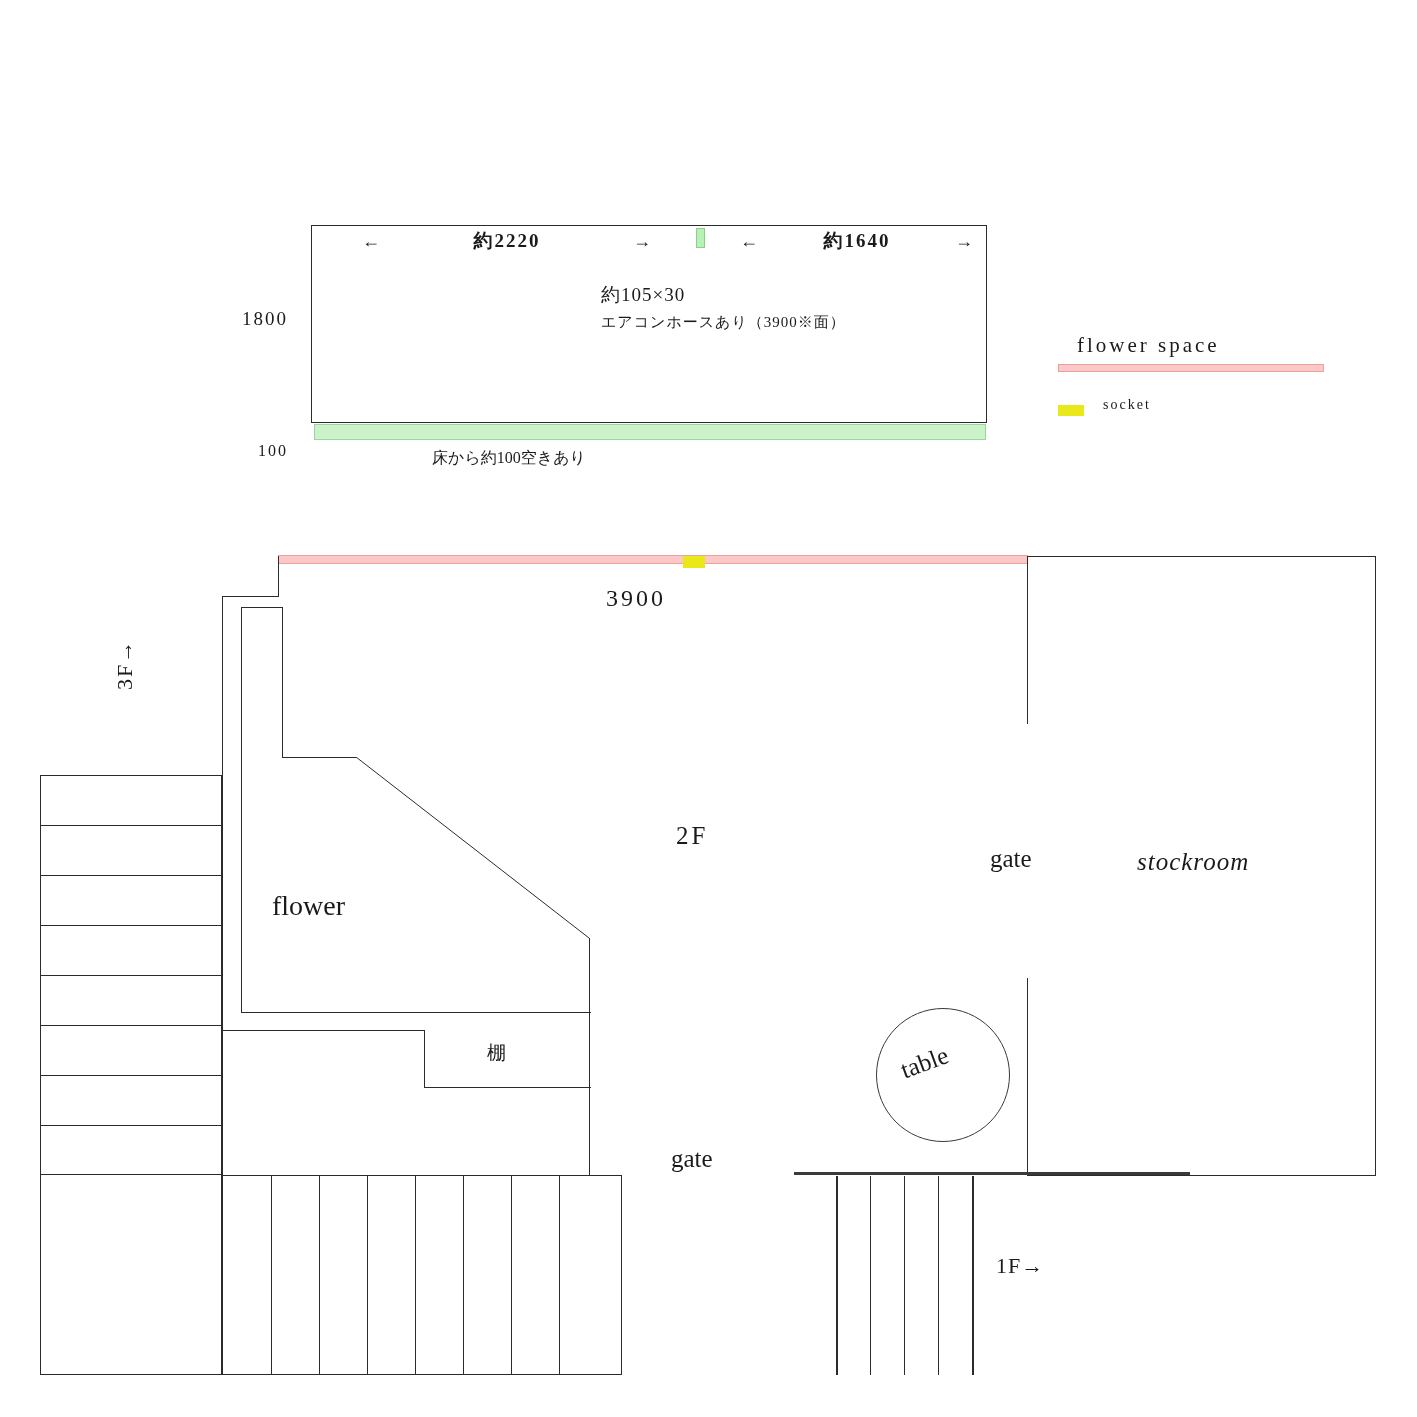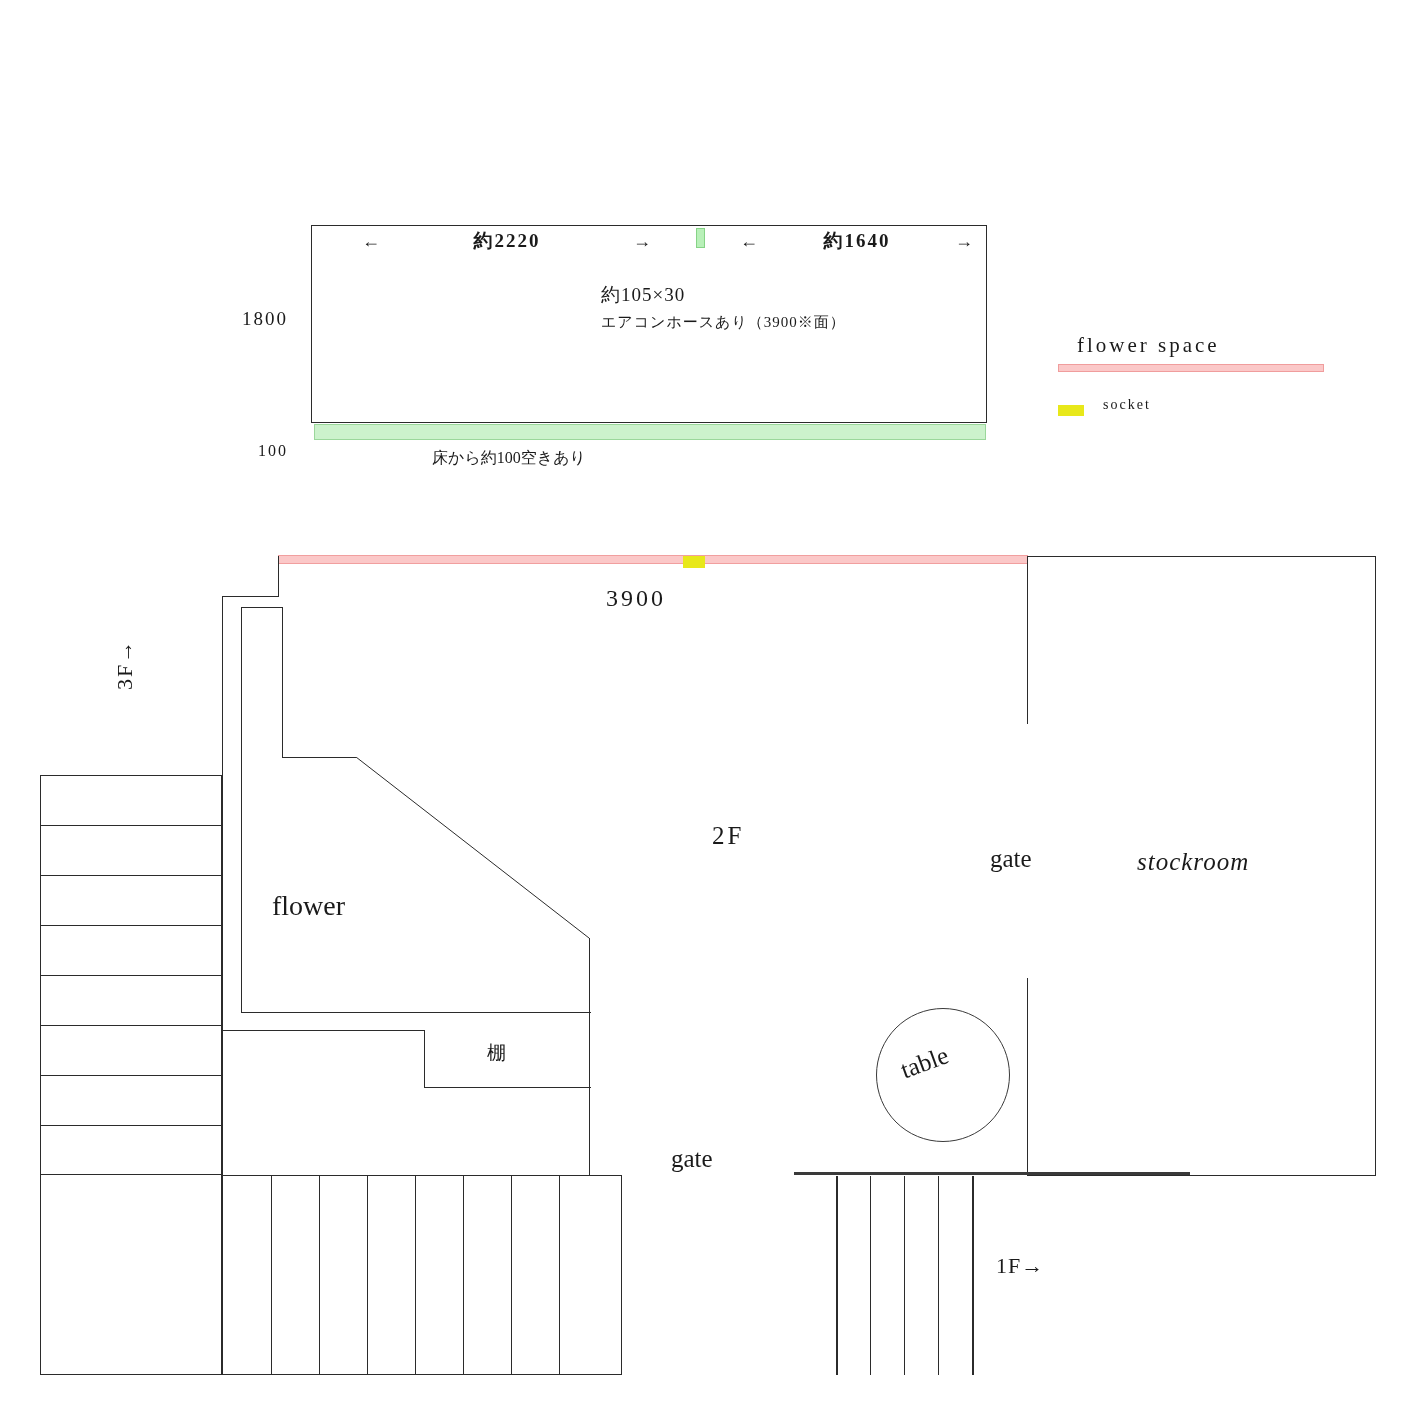--- a/index.html
+++ b/index.html
@@ -163,21 +163,21 @@
   #table-circle {
     left: 876px; top: 1008px; width: 132px; height: 132px;
     border: 1px solid #3a3a3a; border-radius: 50%;
   }
   #lbl-table {
     left: 897px; top: 1058px; font-size: 25px;
     transform: rotate(-20deg); transform-origin: left top;
   }
 
   
-  #lbl-2f { left: 676px; top: 822px; font-size: 25px; letter-spacing: 3px; margin-left: 36px; }
+  #lbl-2f { left: 676px; top: 822px; font-size: 25px; letter-spacing: 3px; }
   #lbl-flower { left: 272px; top: 890px; font-size: 28px; }
   #lbl-gate-top { left: 990px; top: 845px; font-size: 25px; }
   #lbl-stockroom { left: 1137px; top: 848px; font-size: 25px; letter-spacing: 1px; font-style: italic; }
   #lbl-gate-bottom { left: 671px; top: 1145px; font-size: 25px; }
   #lbl-shelf { left: 487px; top: 1040px; font-size: 19px; }
   #lbl-1f { left: 996px; top: 1253px; font-size: 22px; letter-spacing: 1px; }
 </style>
 </head>
 <body>
 

